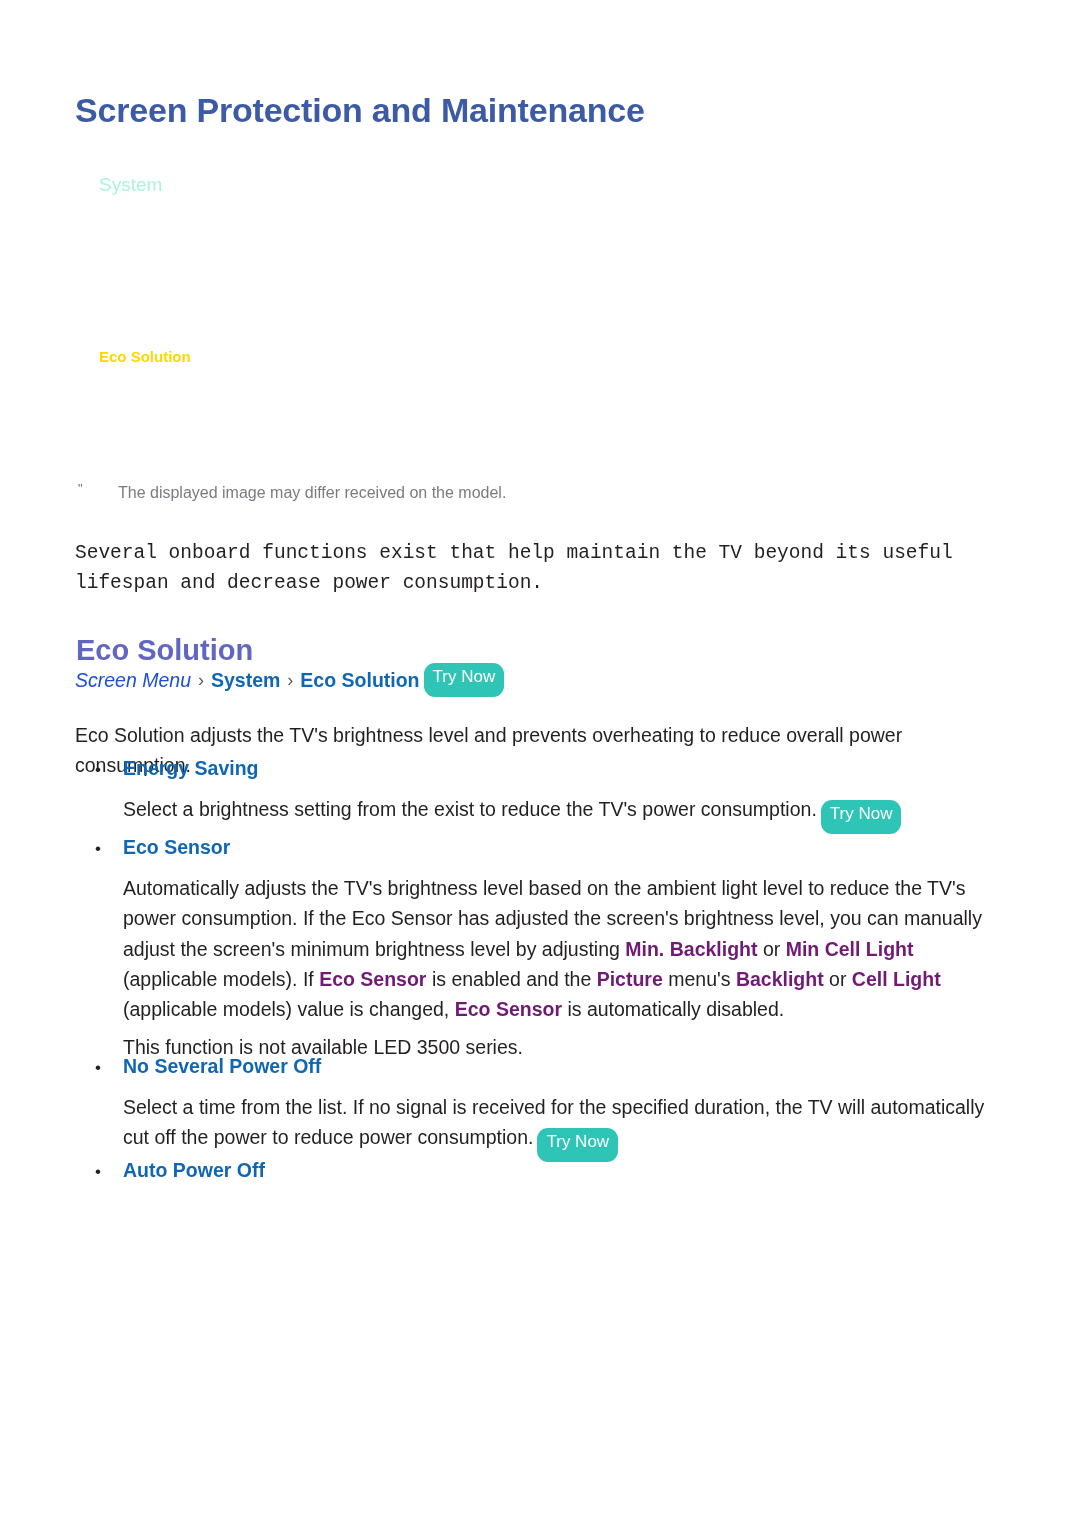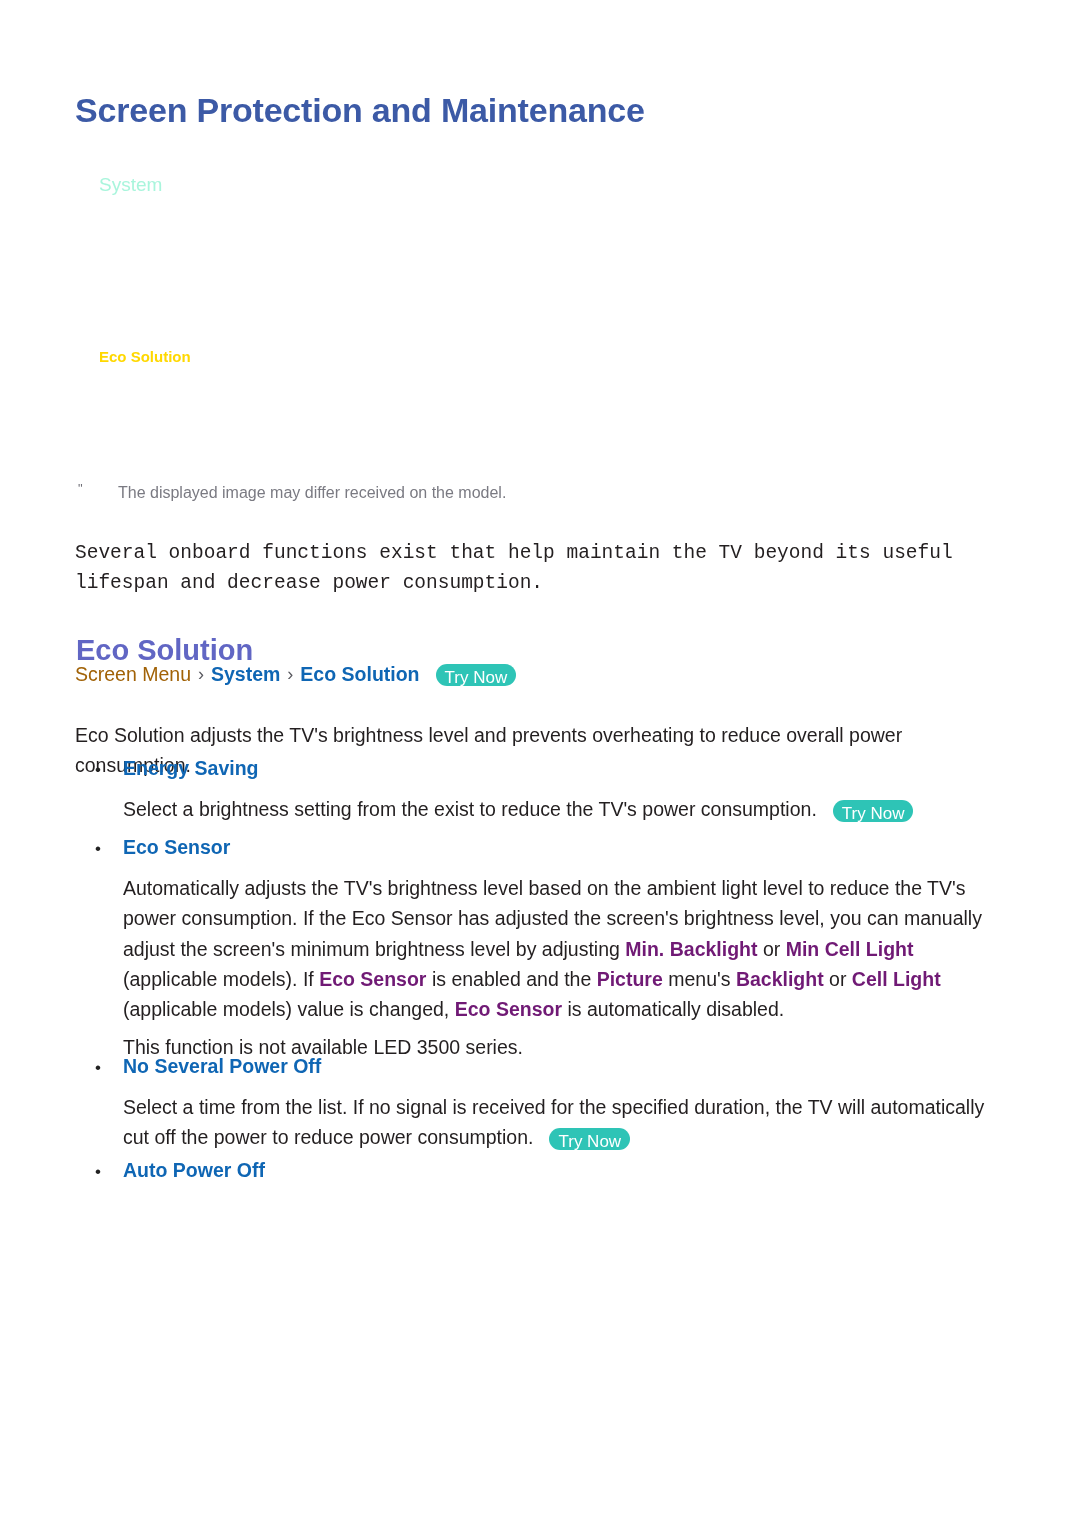--- a/index.html
+++ b/index.html
@@ -111,42 +111,42 @@
   .breadcrumb {
     position: absolute;
     left: 75px;
     top: 663px;
     font-size: 19.5px;
     color: #231f20;
     white-space: nowrap;
     display: flex;
     align-items: center;
   }
-  .bc-plain { color: #a16207; }
+  .bc-plain { color: #1d4ed8; font-style: italic; }
   .bc-sep {
     color: #5a5a60;
     margin: 0 7px;
     font-size: 18px;
   }
   .bc-link {
     color: #0f66b4;
     font-weight: bold;
   }
 
   
   .try-now {
     display: inline-block;
     background: #2ec4b6;
     color: #ffffff;
     font-size: 17px;
     line-height: 1;
-    padding: 5px 9px 0 9px;
+    padding: 5px 9px 12px 9px;
     border-radius: 11px;
     vertical-align: -3px;
-    margin-left: 16px;
+    margin-left: 4px;
     white-space: nowrap;
   }
 
   
   .bullet-item {
     position: absolute;
     left: 95px;
     width: 910px;
   }
   .bullet-head {

